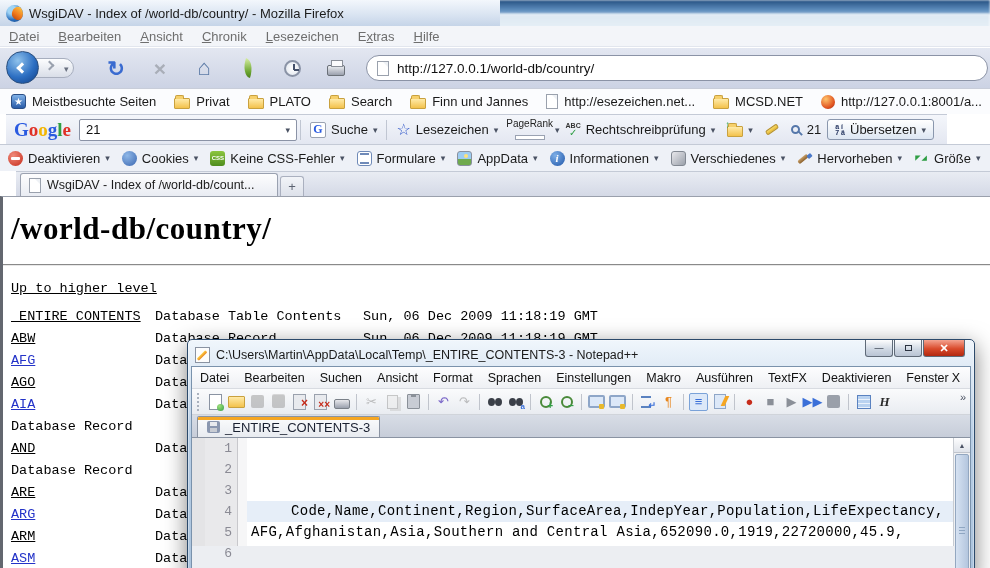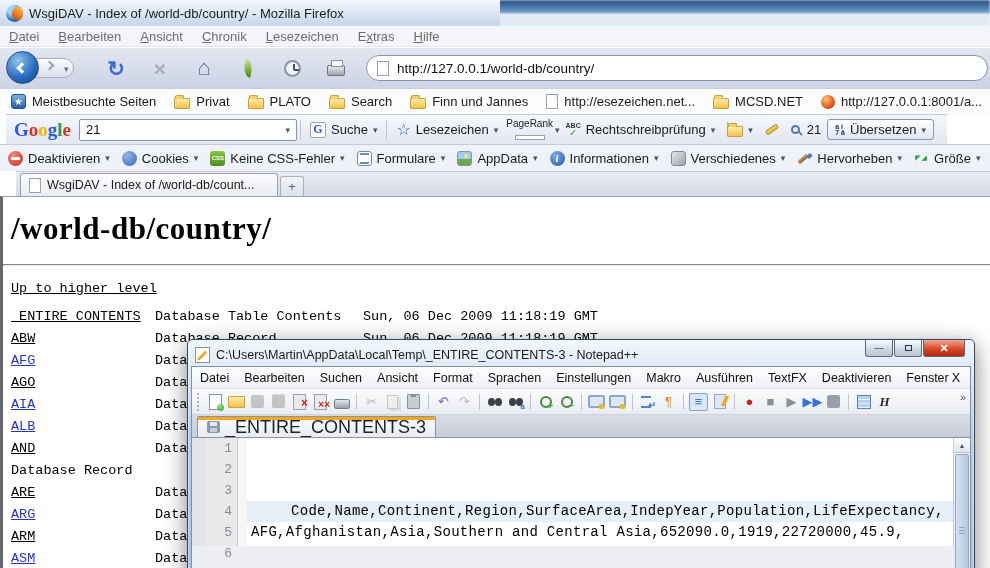--- a/index.html
+++ b/index.html
@@ -188,21 +188,21 @@
   .tico.function-list::after{content:"";position:absolute;right:2px;top:3px;width:4px;height:10px;background:#f5a623;transform:skewX(-25deg);}
   .tico.plugin-grid::before{content:"";width:12px;height:12px;border:1px solid #5a82c0;background:
     linear-gradient(#b9d2f0 3px,transparent 3px) 0 0/12px 4px, #eaf2fc;}
   .tico.textfx-h{font-family:"Liberation Serif",serif;font-style:italic;font-weight:bold;font-size:14px;color:#2a2a2a;}
   .overflow-ch{position:absolute;right:4px;top:2px;font-size:11px;color:#4a5263;}
 
   .npp-tabbar{height:23px;background:linear-gradient(#d8dde6,#c7cdd9);display:flex;align-items:flex-end;border-bottom:1px solid #8a93a2;}
   .npp-tab{margin-left:5px;height:21px;background:linear-gradient(#fbfcfd,#e8ebf0);border:1px solid #8a93a2;border-bottom:none;
     border-radius:2px 2px 0 0;display:flex;align-items:center;gap:5px;padding:0 9px;position:relative;overflow:hidden;}
   .npp-tab::before{content:"";position:absolute;top:0;left:0;right:0;height:3px;background:#f5a623;}
-  .npp-tab .lab{font-size:18px;color:#1a2030;white-space:nowrap;}
+  .npp-tab .lab{font-size:13px;color:#1a2030;white-space:nowrap;}
   .tab-floppy{width:13px;height:12px;background:#8a97b0;border-radius:2px;position:relative;flex:none;}
   .tab-floppy::before{content:"";position:absolute;top:1px;left:3px;right:3px;height:4px;background:#e8eaee;}
   .tab-floppy::after{content:"";position:absolute;bottom:1px;left:3px;right:3px;height:4px;background:#c8ccd4;}
 
   .npp-editor{display:flex;height:calc(100% - 98px);background:#fff;position:relative;}
   .gut-bm{width:13px;background:#e4e4e6;flex:none;}
   .gut-num{width:33px;background:#e9e9eb;border-right:1px solid #c8c8cc;flex:none;
     font-family:"Liberation Mono","DejaVu Sans Mono",monospace;font-size:13px;color:#8a8a94;text-align:right;padding-right:5px;line-height:21px;}
   .gut-fold{width:9px;background:#f6f6f7;flex:none;}
   .ed-text{flex:1;overflow:hidden;font-family:"Liberation Mono","DejaVu Sans Mono",monospace;
@@ -481,21 +481,20 @@
             <span class="edate" data-interactable="false">Sun, 06 Dec 2009 11:18:19 GMT</span>
           </div>
 
           <div class="row unvisited" data-interactable="false">
             <a class="ename" href="#" data-interactable="true">AIA</a>
             <span class="etype" data-interactable="false">Database Record</span>
             <span class="edate" data-interactable="false">Sun, 06 Dec 2009 11:18:19 GMT</span>
           </div>
 
           <div class="row unvisited" data-interactable="false">
-            <a class="ename" href="#" data-interactable="true">ALB</a>
             <span class="etype" data-interactable="false">Database Record</span>
             <span class="edate" data-interactable="false">Sun, 06 Dec 2009 11:18:19 GMT</span>
           </div>
 
           <div class="row visited" data-interactable="false">
             <a class="ename" href="#" data-interactable="true">AND</a>
             <span class="etype" data-interactable="false">Database Record</span>
             <span class="edate" data-interactable="false">Sun, 06 Dec 2009 11:18:19 GMT</span>
           </div>
 

